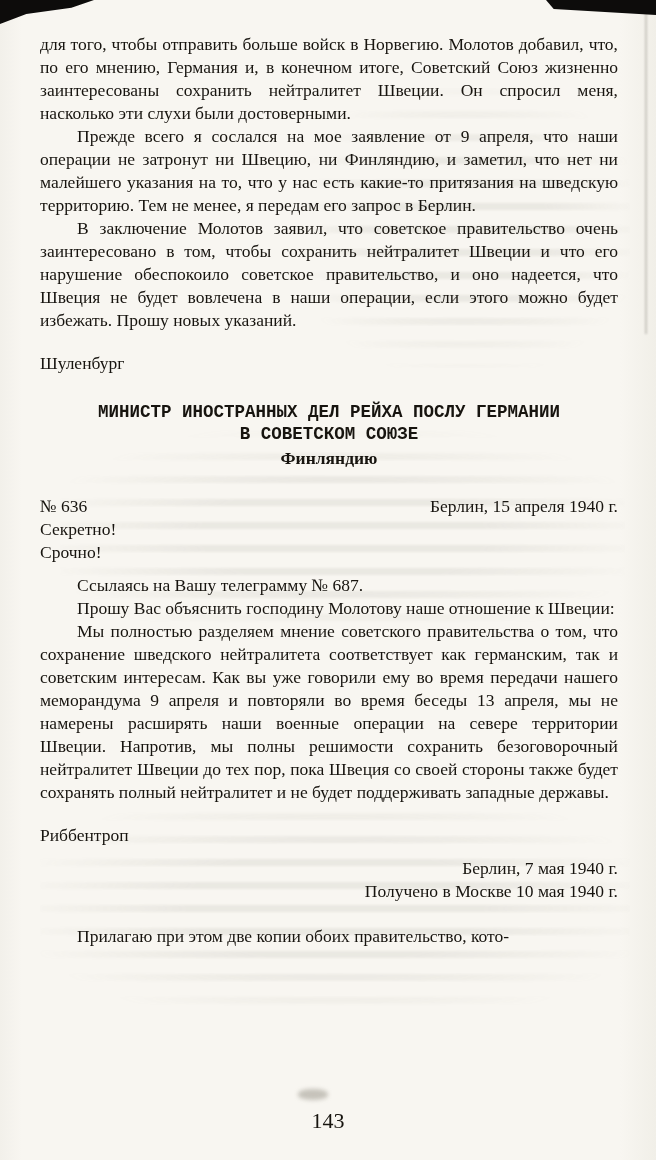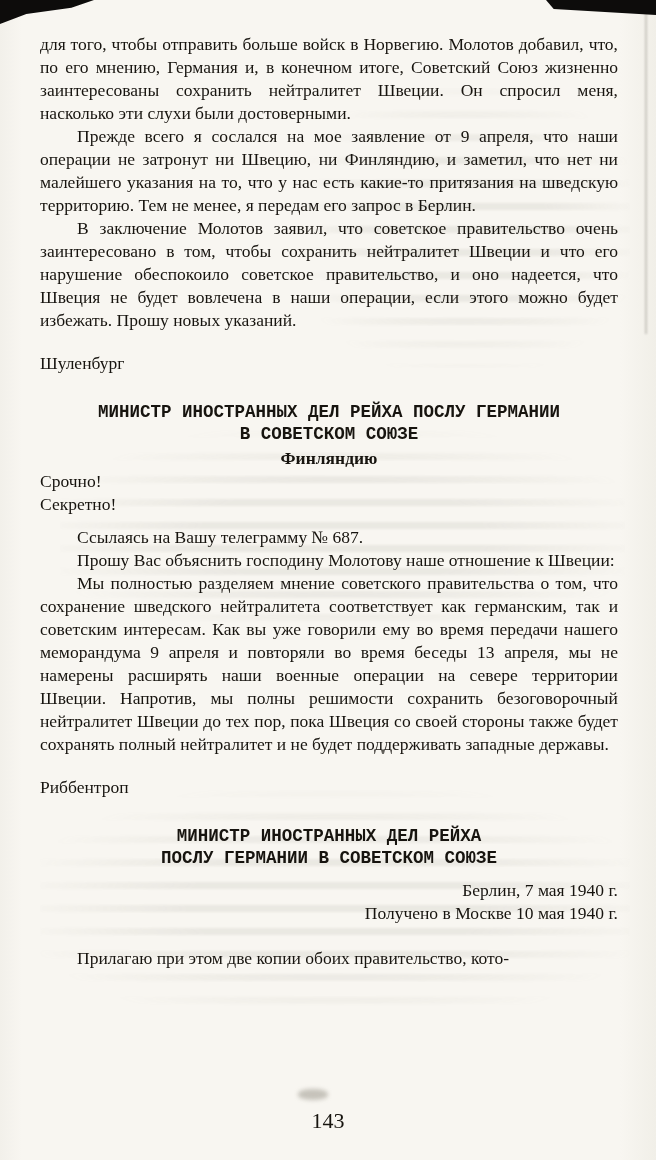--- a/index.html
+++ b/index.html
@@ -143,34 +143,34 @@
     <p class="signature">Шуленбург</p>
   </section>
 
   <section>
     <h2 class="heading">
       <span>МИНИСТР ИНОСТРАННЫХ ДЕЛ РЕЙХА ПОСЛУ ГЕРМАНИИ</span><br>
       <span>В СОВЕТСКОМ СОЮЗЕ</span>
     </h2>
     <div class="subheading">Финляндию</div>
 
+    <div class="meta-row">
+      <span>№ 636</span>
+      <span>Берлин, 15 апреля 1940 г.</span>
+    </div>
+    <div>Секретно!</div>
     <div>Срочно!</div>
-    <div>Секретно!</div>
 
     <p class="body ref-line">Ссылаясь на Вашу телеграмму № 687.</p>
     <p class="body">Прошу Вас объяснить господину Молотову наше отношение к Швеции:</p>
     <p class="body">Мы полностью разделяем мнение советского правительства о том, что сохранение шведского нейтралитета соответствует как германским, так и советским интересам. Как вы уже говорили ему во время передачи нашего меморандума 9 апреля и повторяли во время беседы 13 апреля, мы не намерены расширять наши военные операции на севере территории Швеции. Напротив, мы полны решимости сохранить безоговорочный нейтралитет Швеции до тех пор, пока Швеция со своей стороны также будет сохранять полный нейтралитет и не будет поддерживать западные державы.</p>
     <p class="signature">Риббентроп</p>
   </section>
 
   <section>
-    <h2 class="heading">
-      <span>МИНИСТР ИНОСТРАННЫХ ДЕЛ РЕЙХА</span><br>
-      <span>ПОСЛУ ГЕРМАНИИ В СОВЕТСКОМ СОЮЗЕ</span>
-    </h2>
     <div class="datelines">
       <div>Берлин, 7 мая 1940 г.</div>
       <div>Получено в Москве 10 мая 1940 г.</div>
     </div>
     <p class="body after-heading-gap">Прилагаю при этом две копии обоих правительство, кото-</p>
   </section>
 
 </div>
 
 <div class="page-number">143</div>

